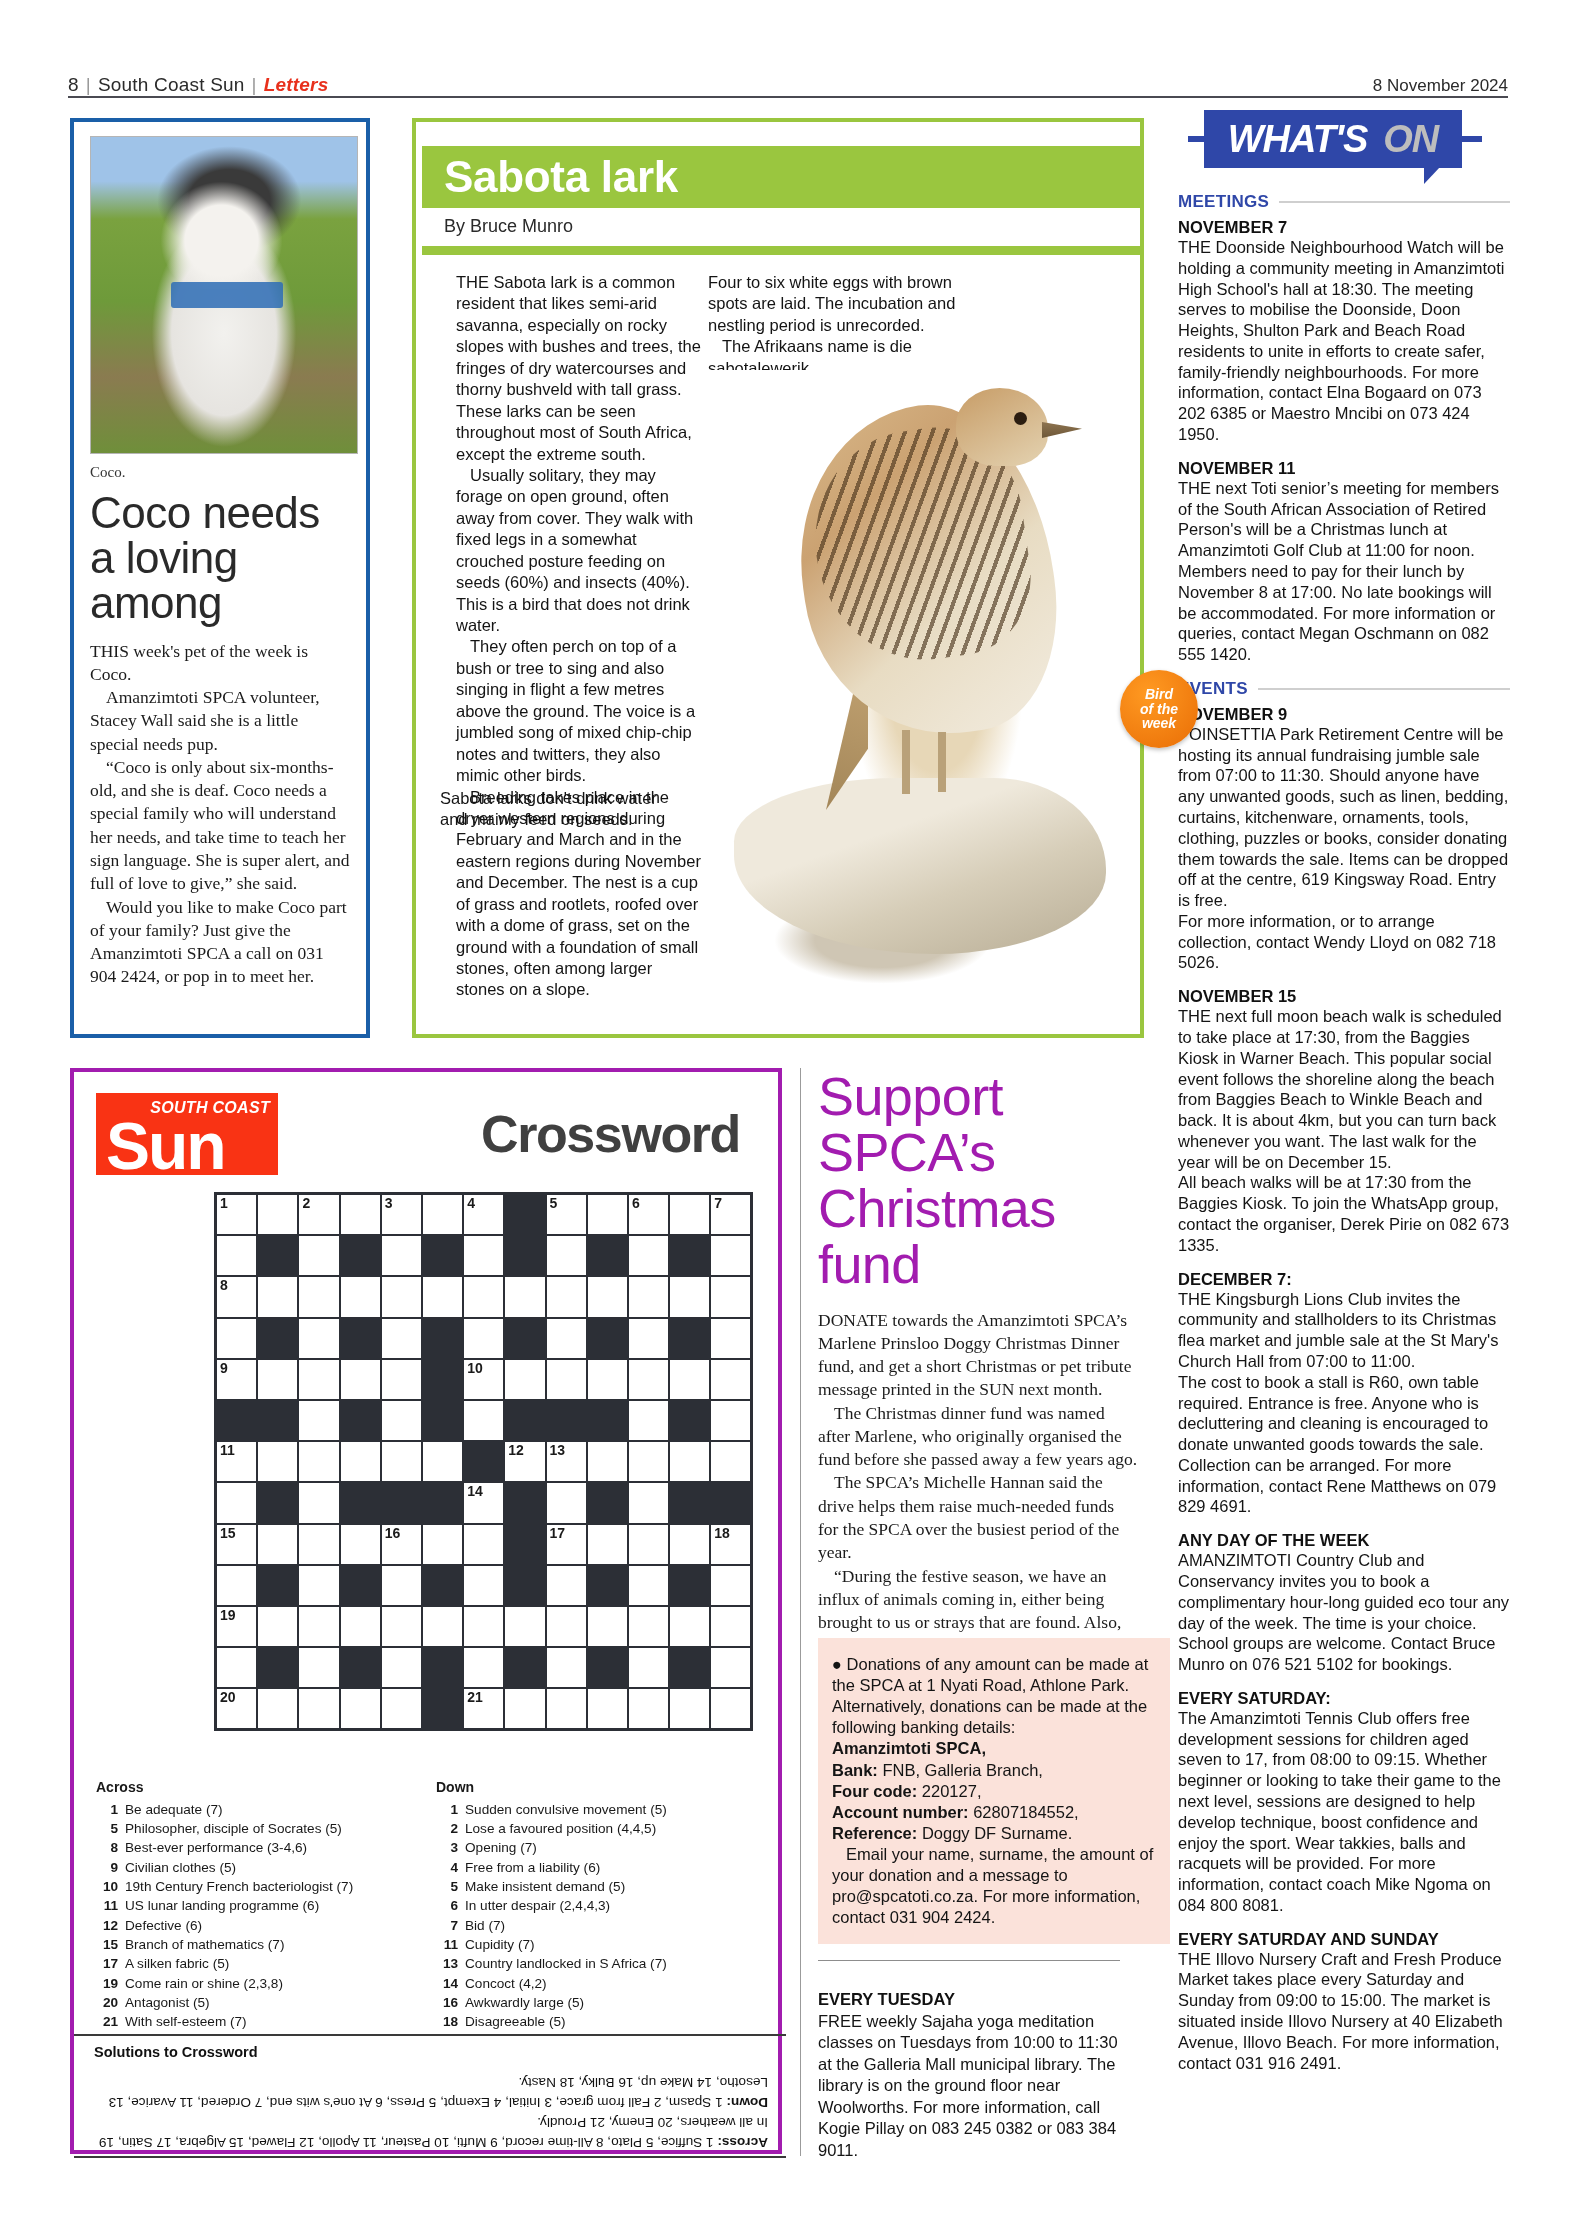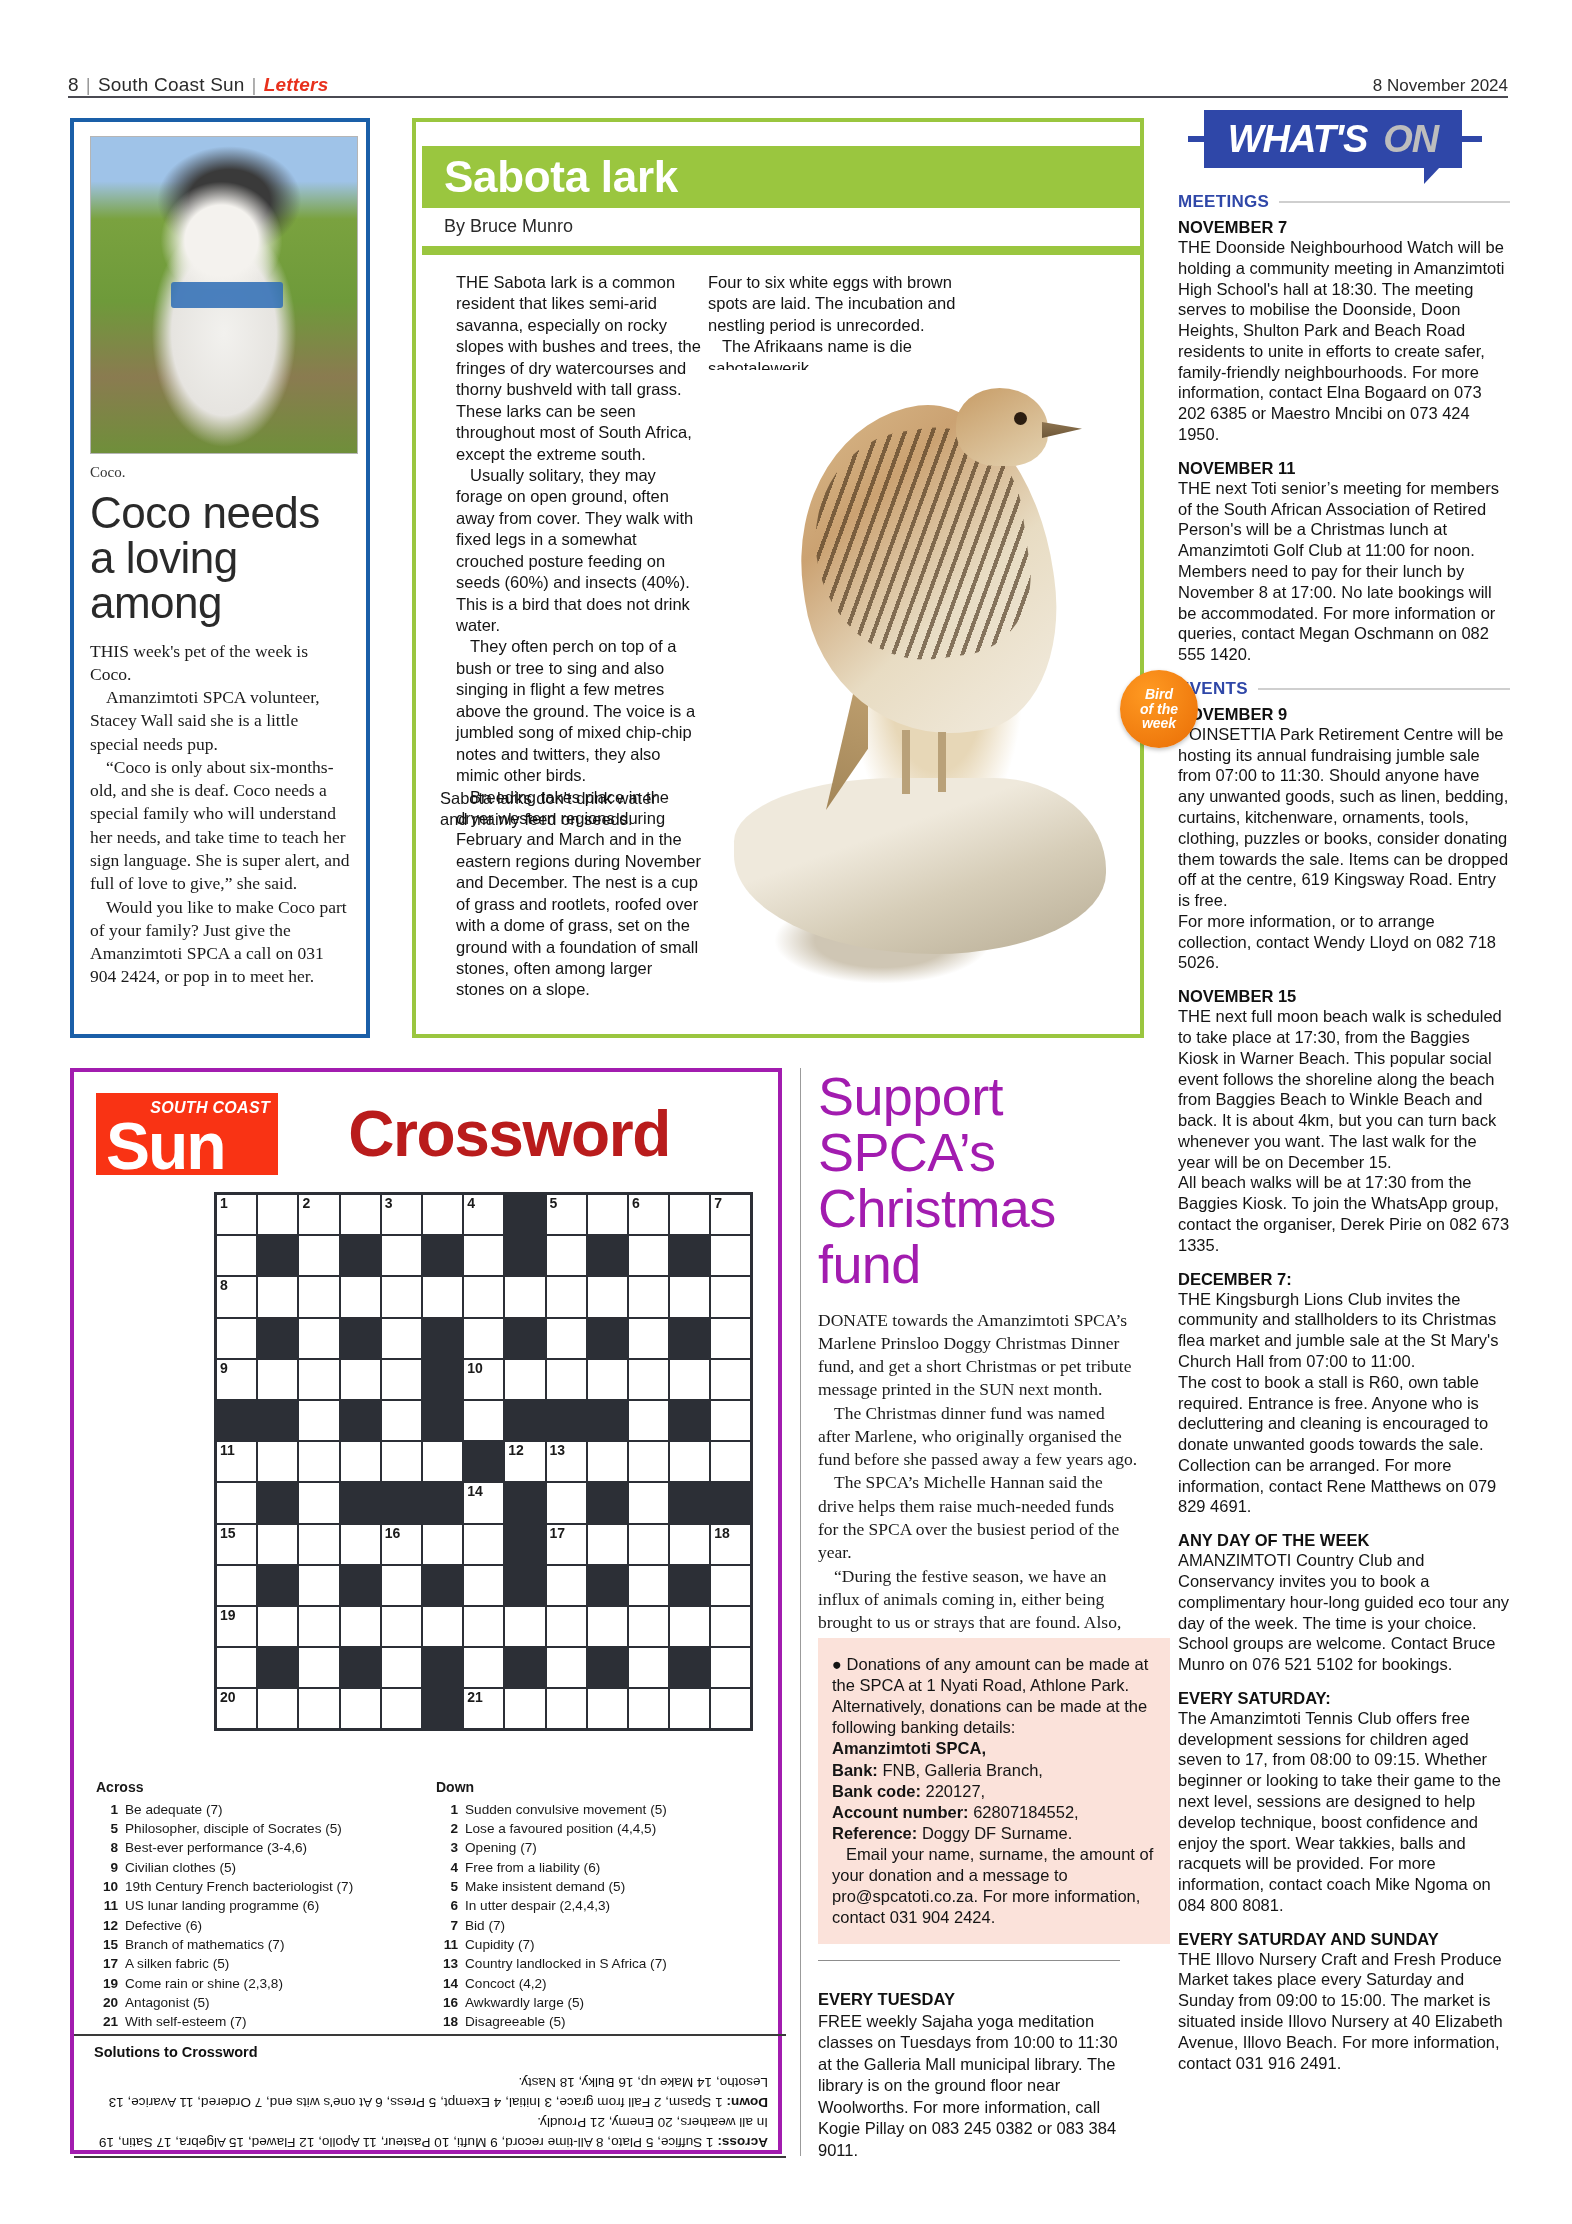--- a/index.html
+++ b/index.html
@@ -153,21 +153,21 @@
   }
   .sun-top {
     position:absolute; right:8px; top:6px; color:#fff; font-weight:bold; font-style:italic;
     font-size:16px; letter-spacing:.3px;
   }
   .sun-word {
     color:#fff; font-weight:bold; font-size:66px; line-height:.88;
     padding-left:10px; font-family:"Liberation Sans", sans-serif; letter-spacing:-2px;
   }
   .xw-title {
-    flex:1; text-align:center; font-size:64px; font-weight:bold; color:#b91c1c;
+    flex:1; text-align:right; font-size:52px; font-weight:bold; color:#404040;
     letter-spacing:-1.4px; padding-right:24px;
   }
   .xw-grid {
     position:absolute; left:140px; top:120px;
     display:grid; grid-template-columns:repeat(13, 41.2px); grid-auto-rows:41.2px;
     border:2px solid #2c2f36;
   }
   .cell { border:1px solid #2c2f36; position:relative; background:#fff; }
   .cell.blk { background:#2c2f36; }
   .cell span { position:absolute; left:3px; top:0px; font-size:14px; font-weight:bold; color:#1a1a1a; }
@@ -648,21 +648,21 @@
     <div class="serif-body spca-body">
       <p>DONATE towards the Amanzimtoti SPCA’s Marlene Prinsloo Doggy Christmas Dinner fund, and get a short Christmas or pet tribute message printed in the SUN next month.</p>
       <p>The Christmas dinner fund was named after Marlene, who originally organised the fund before she passed away a few years ago.</p>
       <p>The SPCA’s Michelle Hannan said the drive helps them raise much-needed funds for the SPCA over the busiest period of the year.</p>
       <p>“During the festive season, we have an influx of animals coming in, either being brought to us or strays that are found. Also, because it is breeding season for cats, we get an influx of cats and kittens. The fund’s contributions go towards food and other needs for these animals,” said Hannan.</p>
     </div>
     <div class="spca-box">
       <span>● Donations of any amount can be made at the SPCA at 1 Nyati Road, Athlone Park. Alternatively, donations can be made at the following banking details:</span><br>
       <b>Amanzimtoti SPCA,</b><br>
       <b>Bank:</b><span> FNB, Galleria Branch,</span><br>
-      <b>Bank code:</b><span> 220127,</span><br>
+      <b>Four code:</b><span> 220127,</span><br>
       <b>Account number:</b><span> 62807184552,</span><br>
       <b>Reference:</b><span> Doggy DF Surname.</span><br>
       <span style="text-indent:14px;display:inline-block">Email your name, surname, the amount of your donation and a message to pro@spcatoti.co.za. For more information, contact 031 904 2424.</span>
     </div>
   </div>
   <div class="spca-divider2"></div>
   <div class="tue">
     <h5>EVERY TUESDAY</h5>
     <p class="sans-body">FREE weekly Sajaha yoga meditation classes on Tuesdays from 10:00 to 11:30 at the Galleria Mall municipal library. The library is on the ground floor near Woolworths. For more information, call Kogie Pillay on 083 245 0382 or 083 384 9011.</p>
   </div>

